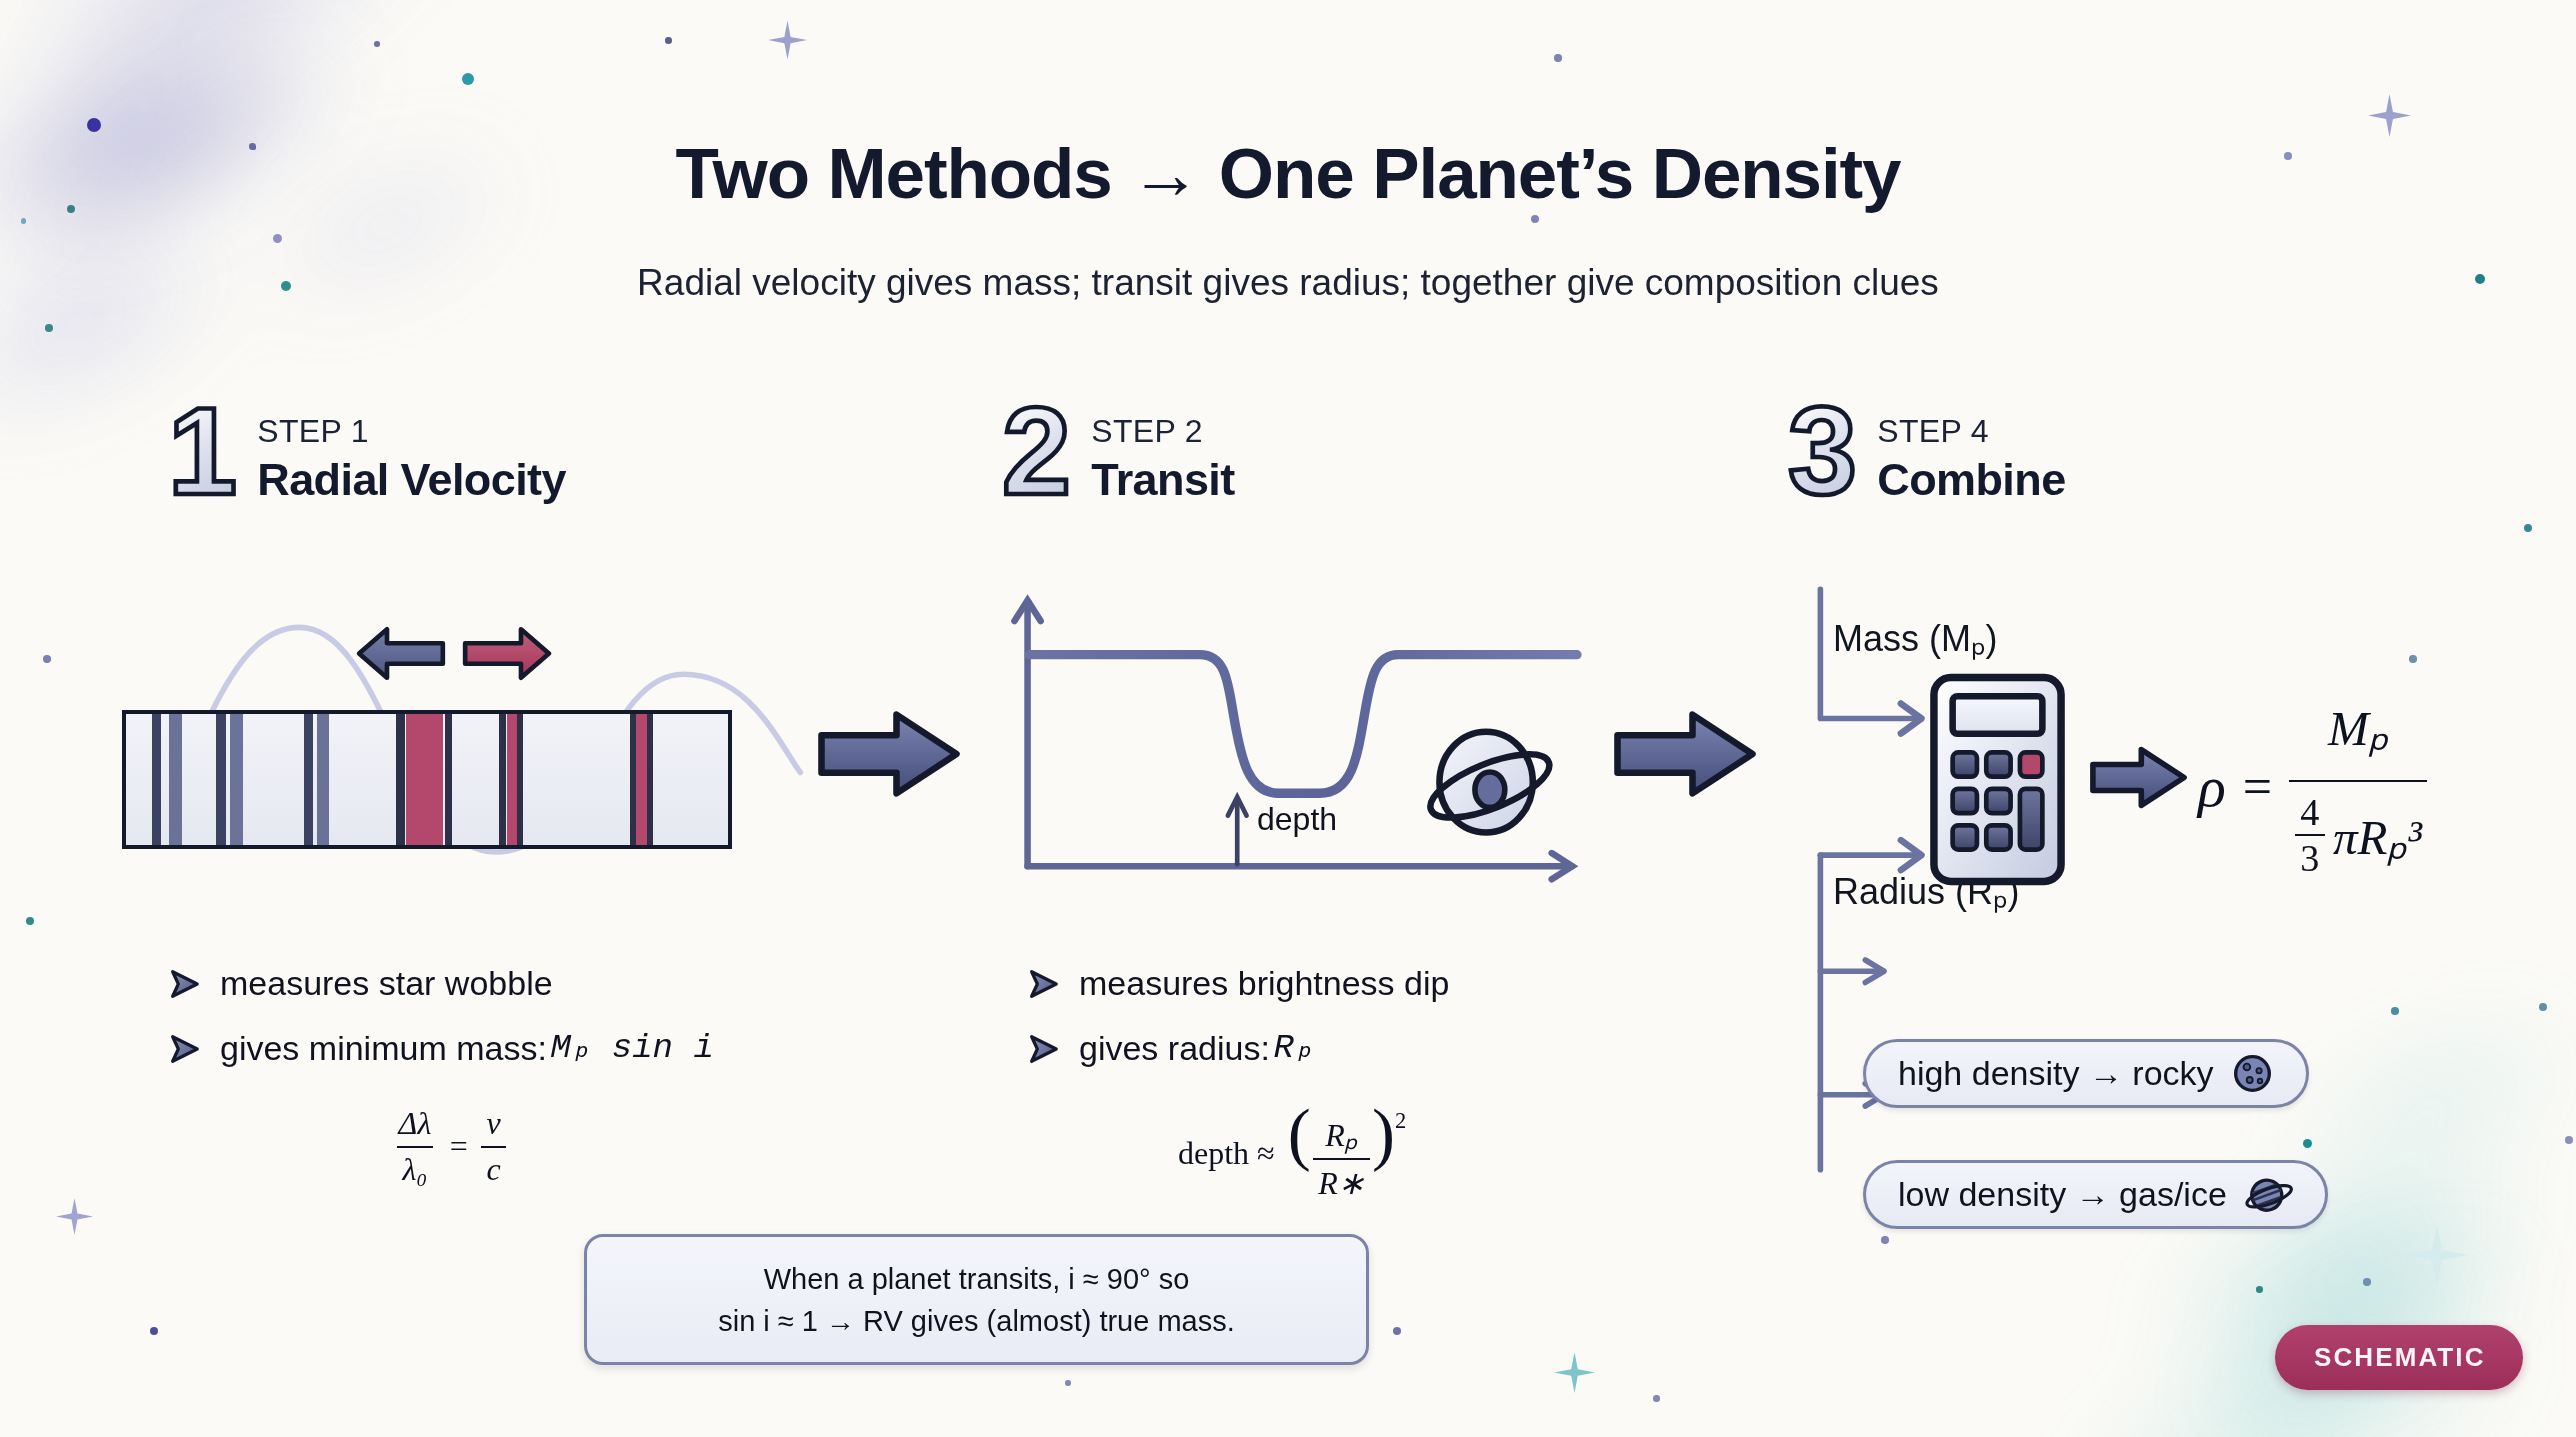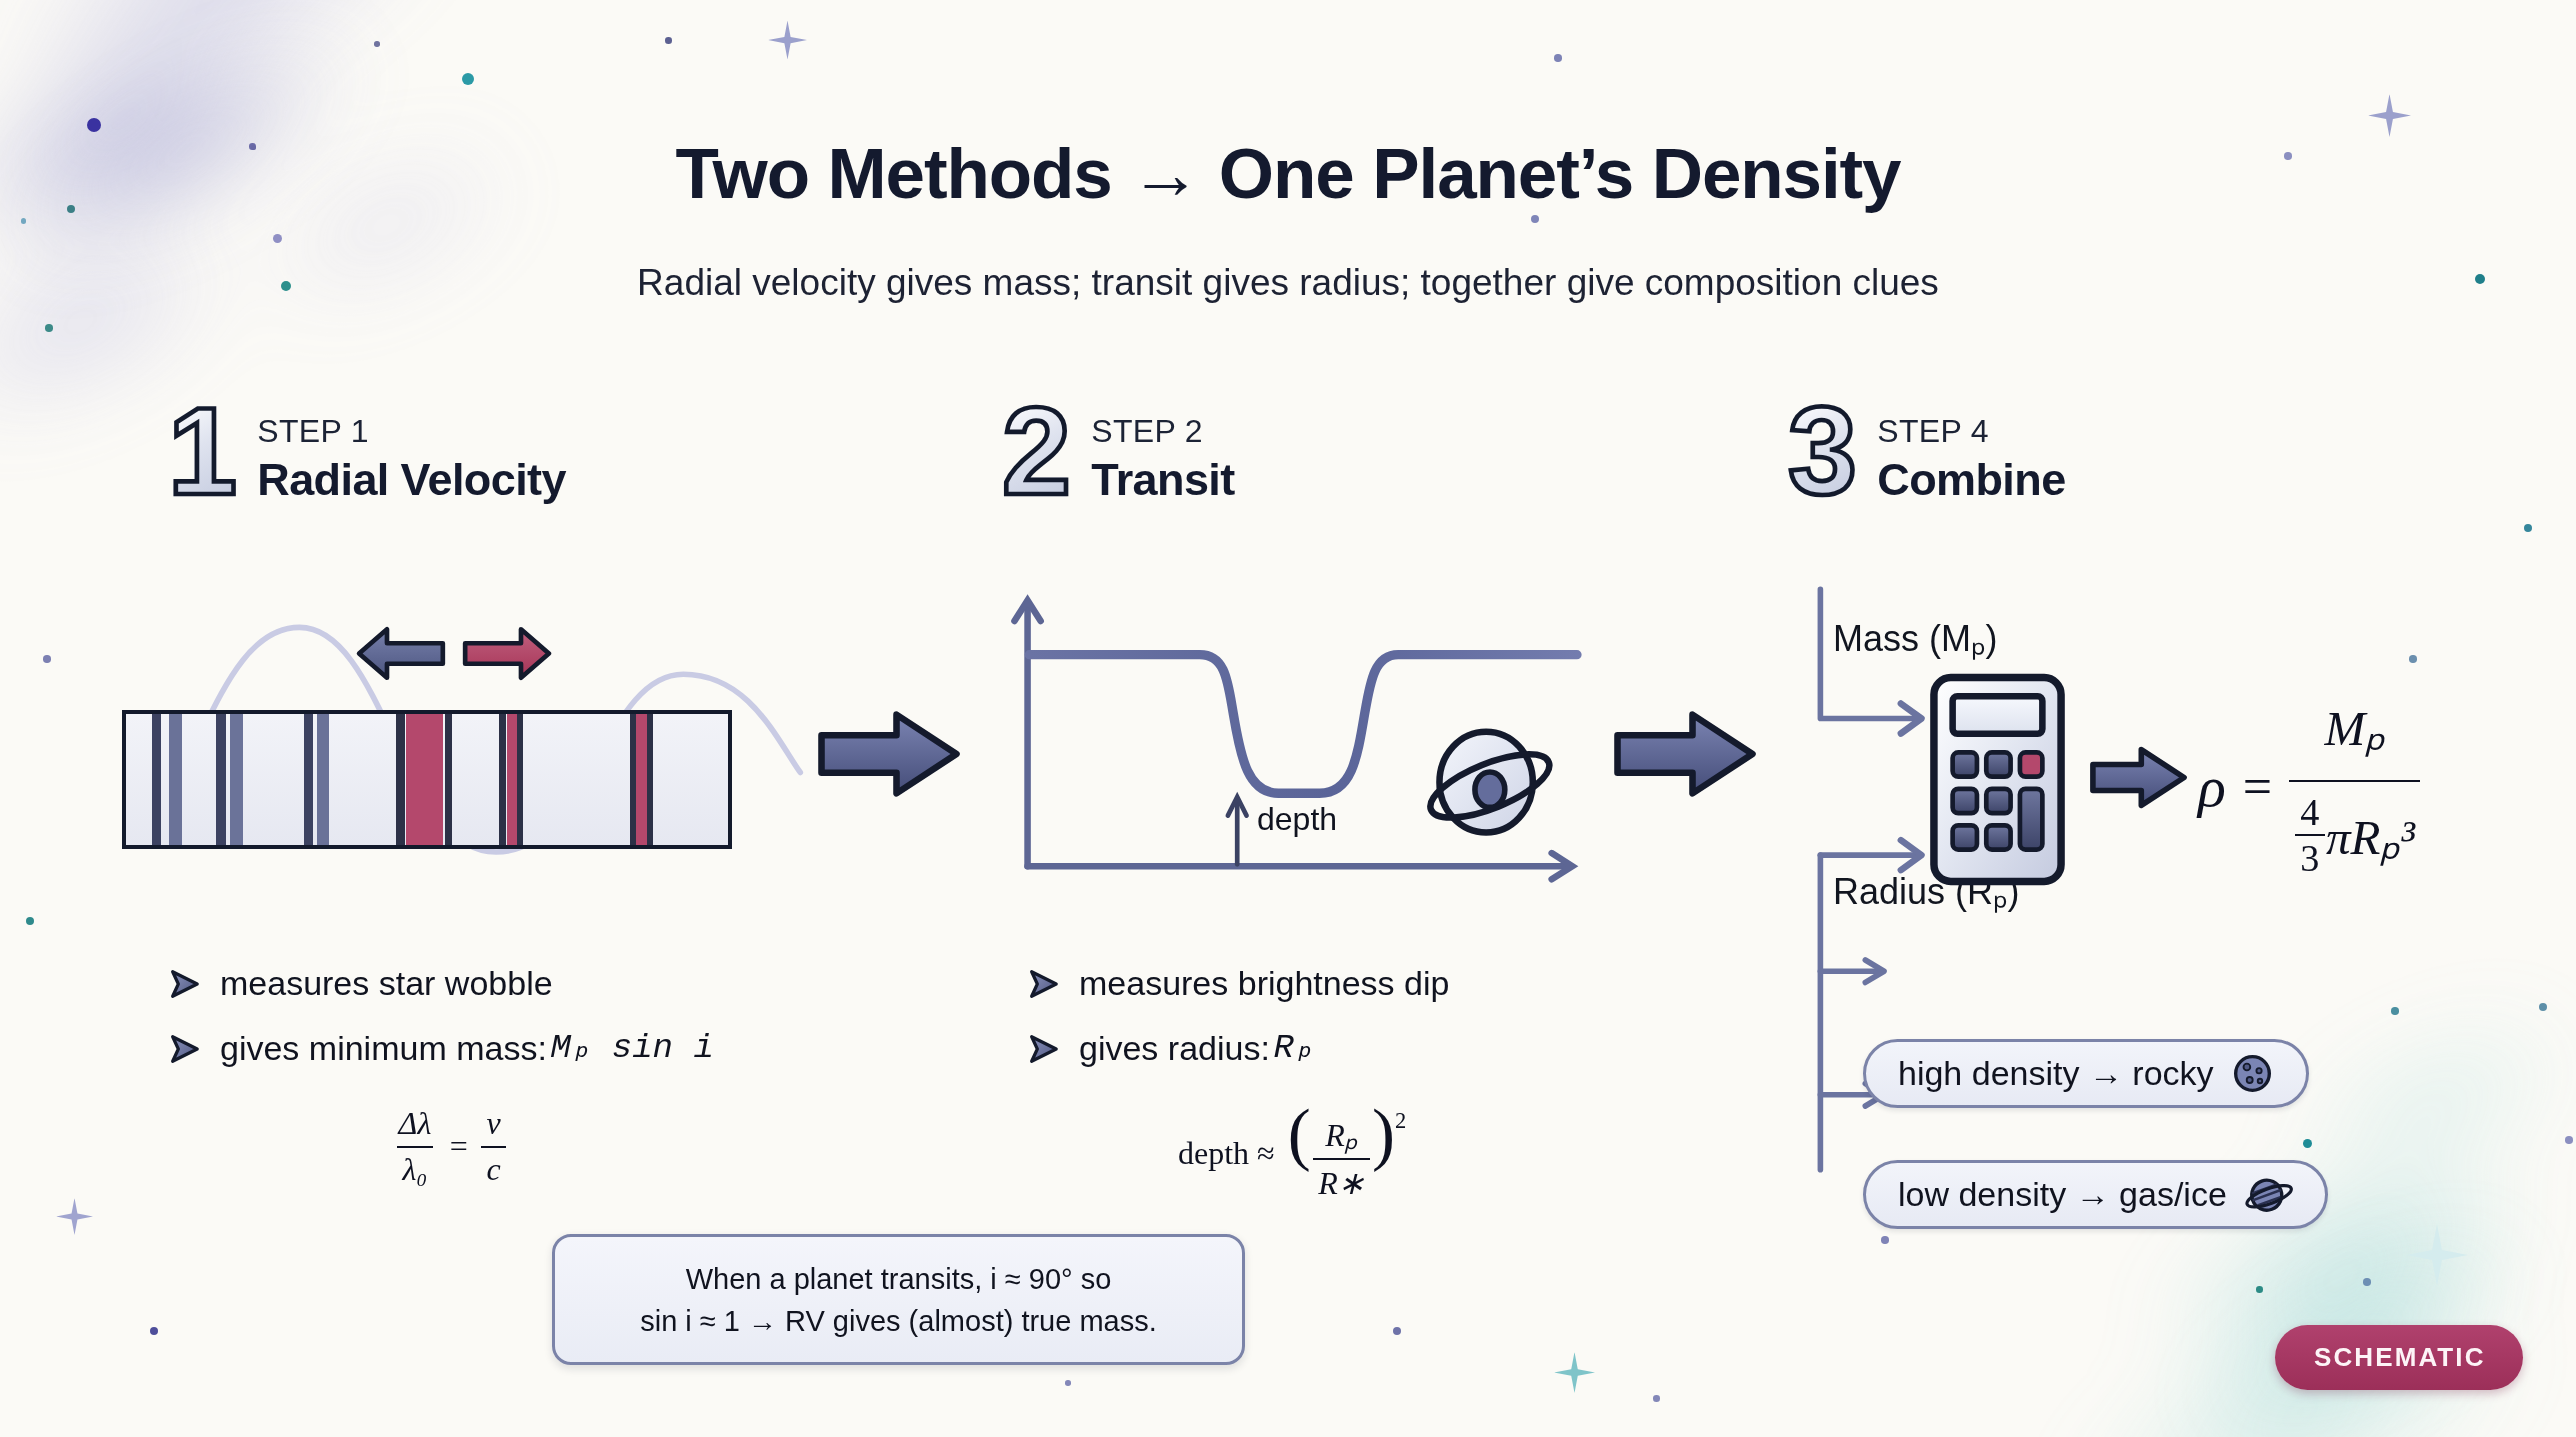--- a/index.html
+++ b/index.html
@@ -478,21 +478,21 @@
   <div class="rho-eq" style="left:2198px;top:693px;">
     <span class="it" style="font-size:58px;">ρ</span>
     <span style="margin:0 17px;font-size:52px;">=</span>
     <span class="frac" style="font-size:49px;">
       <span class="num it" style="padding-bottom:21px;">Mₚ</span>
       <span class="den" style="display:flex;align-items:center;padding-top:7.5px;">
         <span class="frac" style="font-size:.78em;">
           <span class="num">4</span>
           <span class="den">3</span>
         </span>
-        <span class="it" style="margin-left:1px;font-family:Liberation Serif, serif;">πRₚ³</span>
+        <span class="it" style="margin-left:8px;font-family:Liberation Serif, serif;">πRₚ³</span>
       </span>
     </span>
   </div>
 
   <div class="pill" style="left:1863px;top:995px;">
     <span>high density → rocky</span>
     <span class="pi">
       <svg width="43" height="43" viewBox="0 0 46 46">
         <circle cx="23" cy="23" r="18" fill="#7b85b4" stroke="#141a2c" stroke-width="3.6"></circle>
         <circle cx="17" cy="16" r="3.6" fill="#515a86" stroke="#141a2c" stroke-width="2"></circle>
@@ -580,21 +580,21 @@
       <span style="font-size:69px;line-height:.82;font-weight:300;">(</span>
       <span class="frac" style="margin:5.6px 1.9px 0;">
         <span class="num it" style="padding-bottom:3.7px;">Rₚ</span>
         <span class="den it" style="padding-top:3.7px;">R∗</span>
       </span>
       <span style="font-size:69px;line-height:.82;font-weight:300;">)</span>
       <span class="sup" style="font-size:22.5px;vertical-align:top;margin-top:1.9px;">2</span>
     </span>
   </div>
 
-  <div class="callout" style="left:552px;top:1234px;width:693px;">
+  <div class="callout" style="left:584px;top:1234px;width:785px;">
     <div>When a planet transits, i ≈ 90° so</div>
     <div>sin i ≈ 1 → RV gives (almost) true mass.</div>
   </div>
 
   <div class="badge" style="left:2275px;top:1325px;">SCHEMATIC</div>
 
 </div>
 
 
 </body></html>

